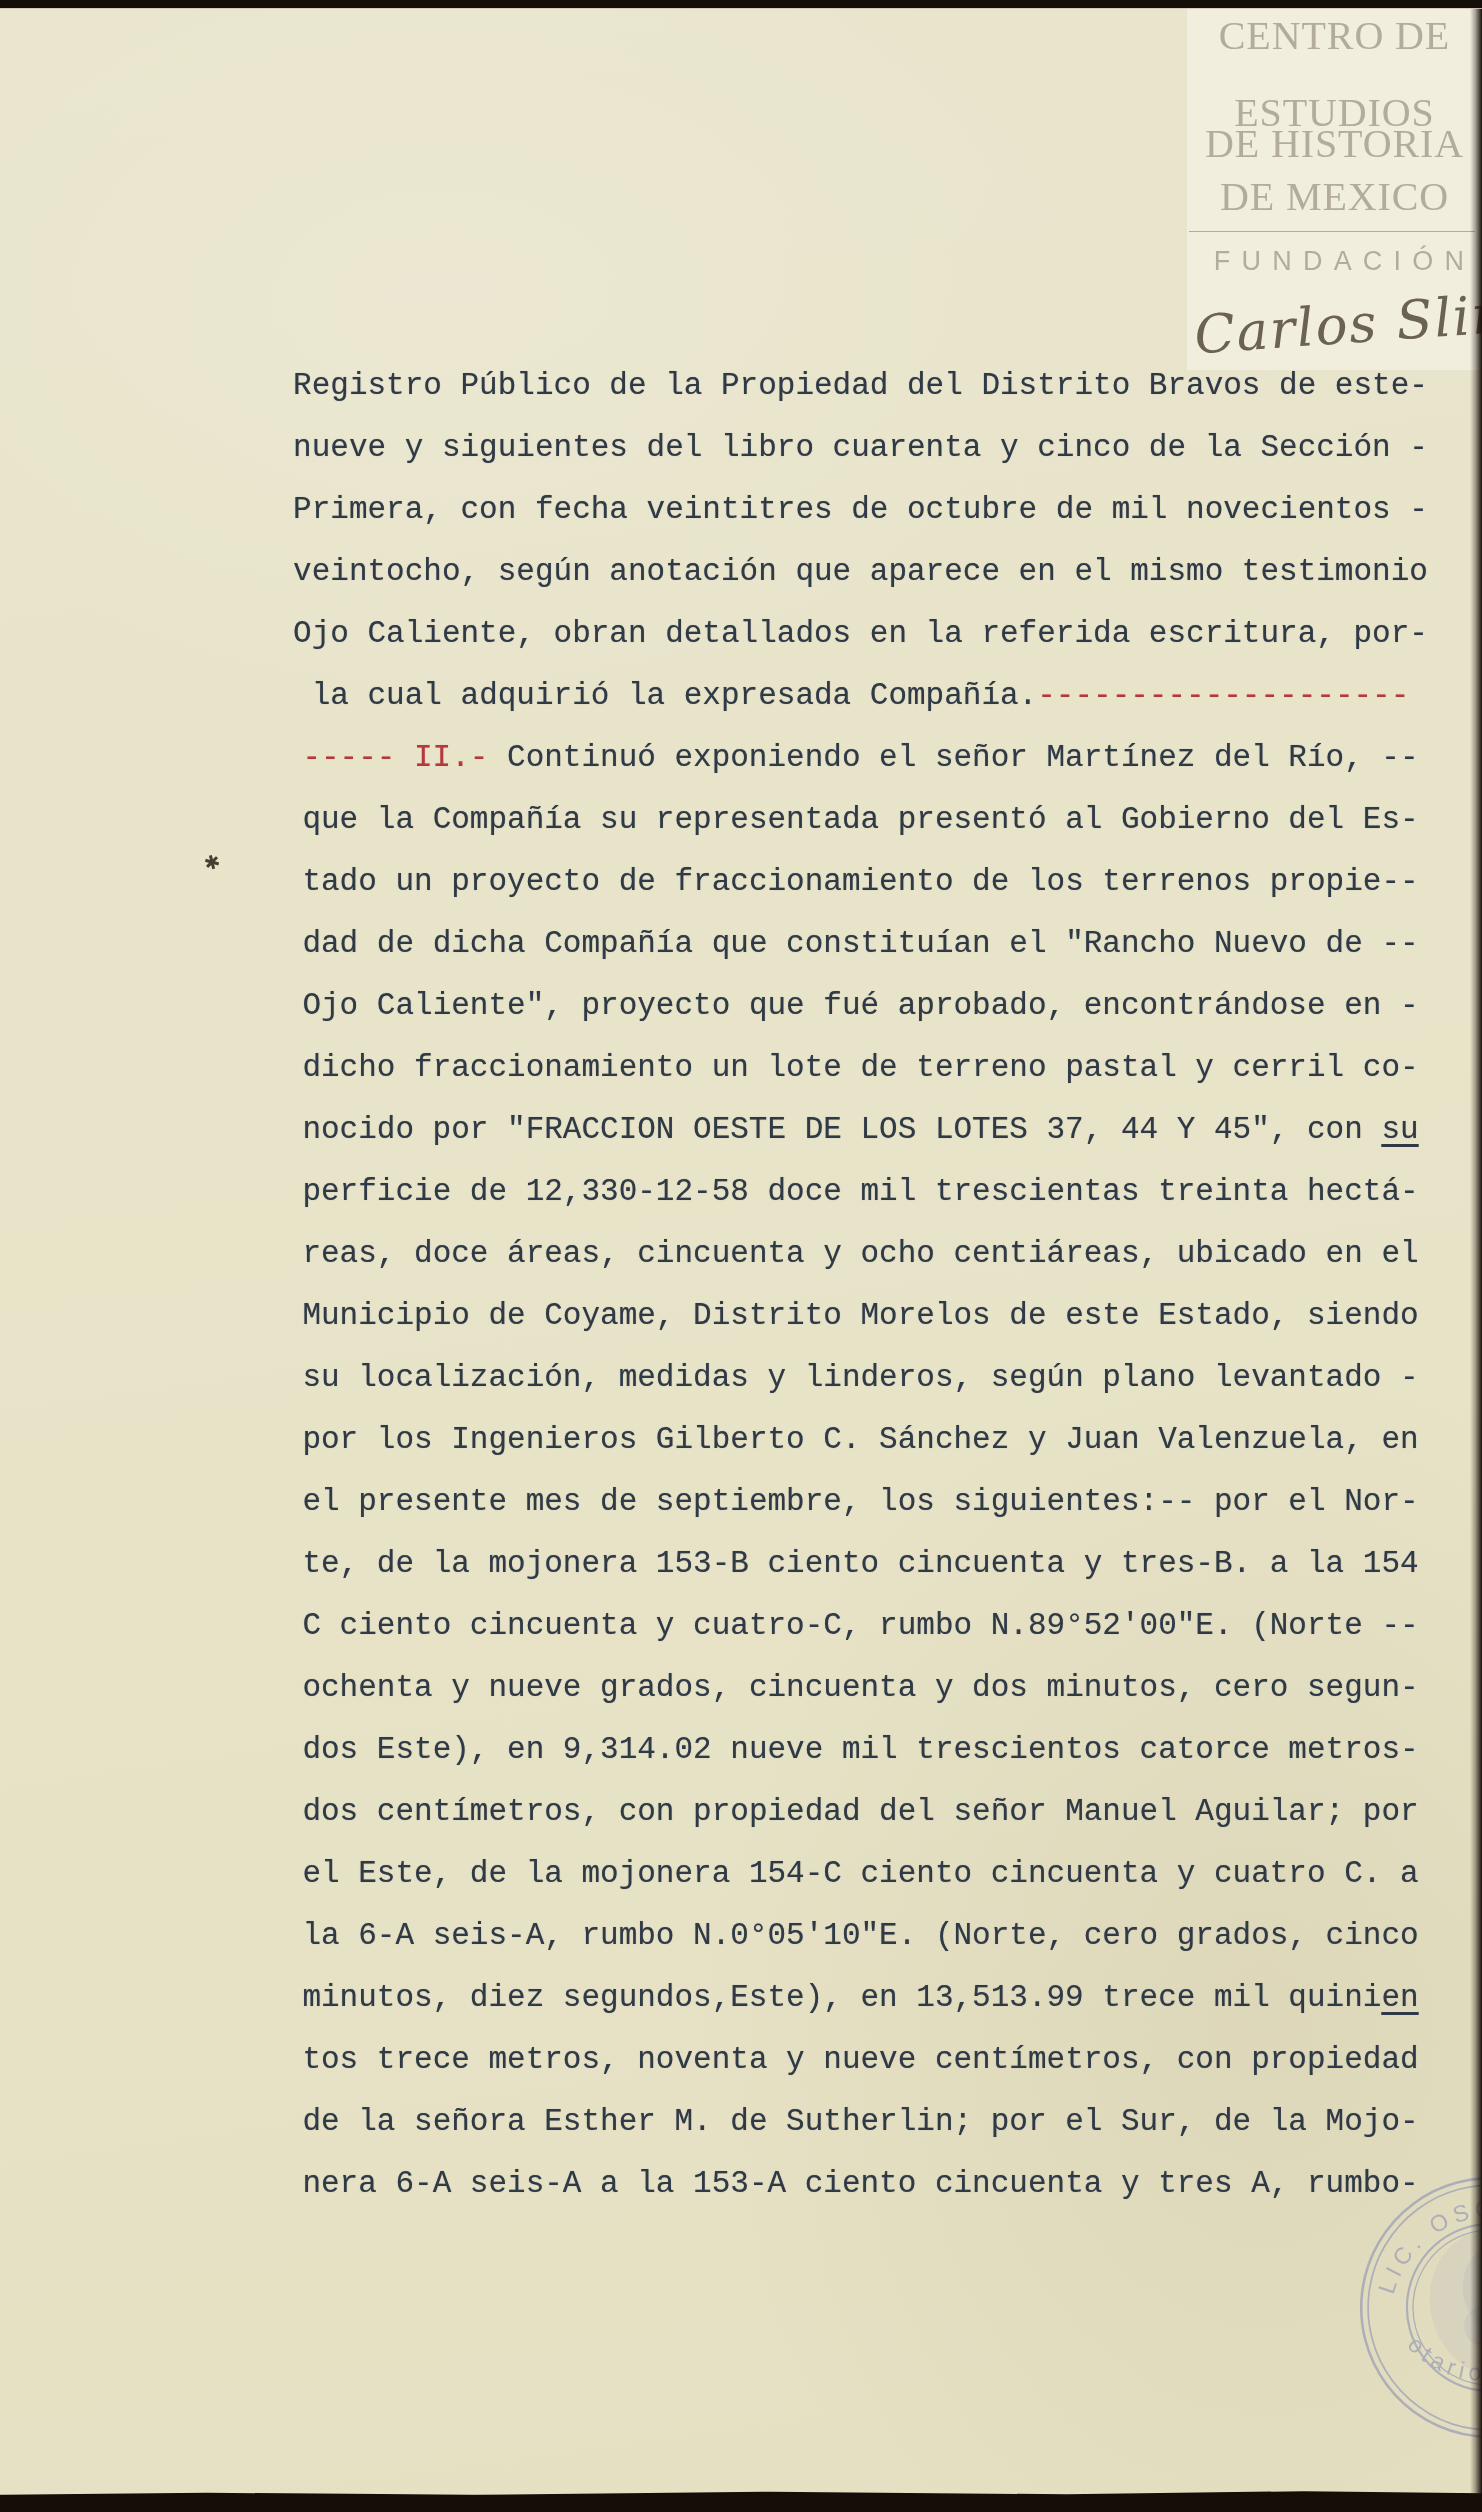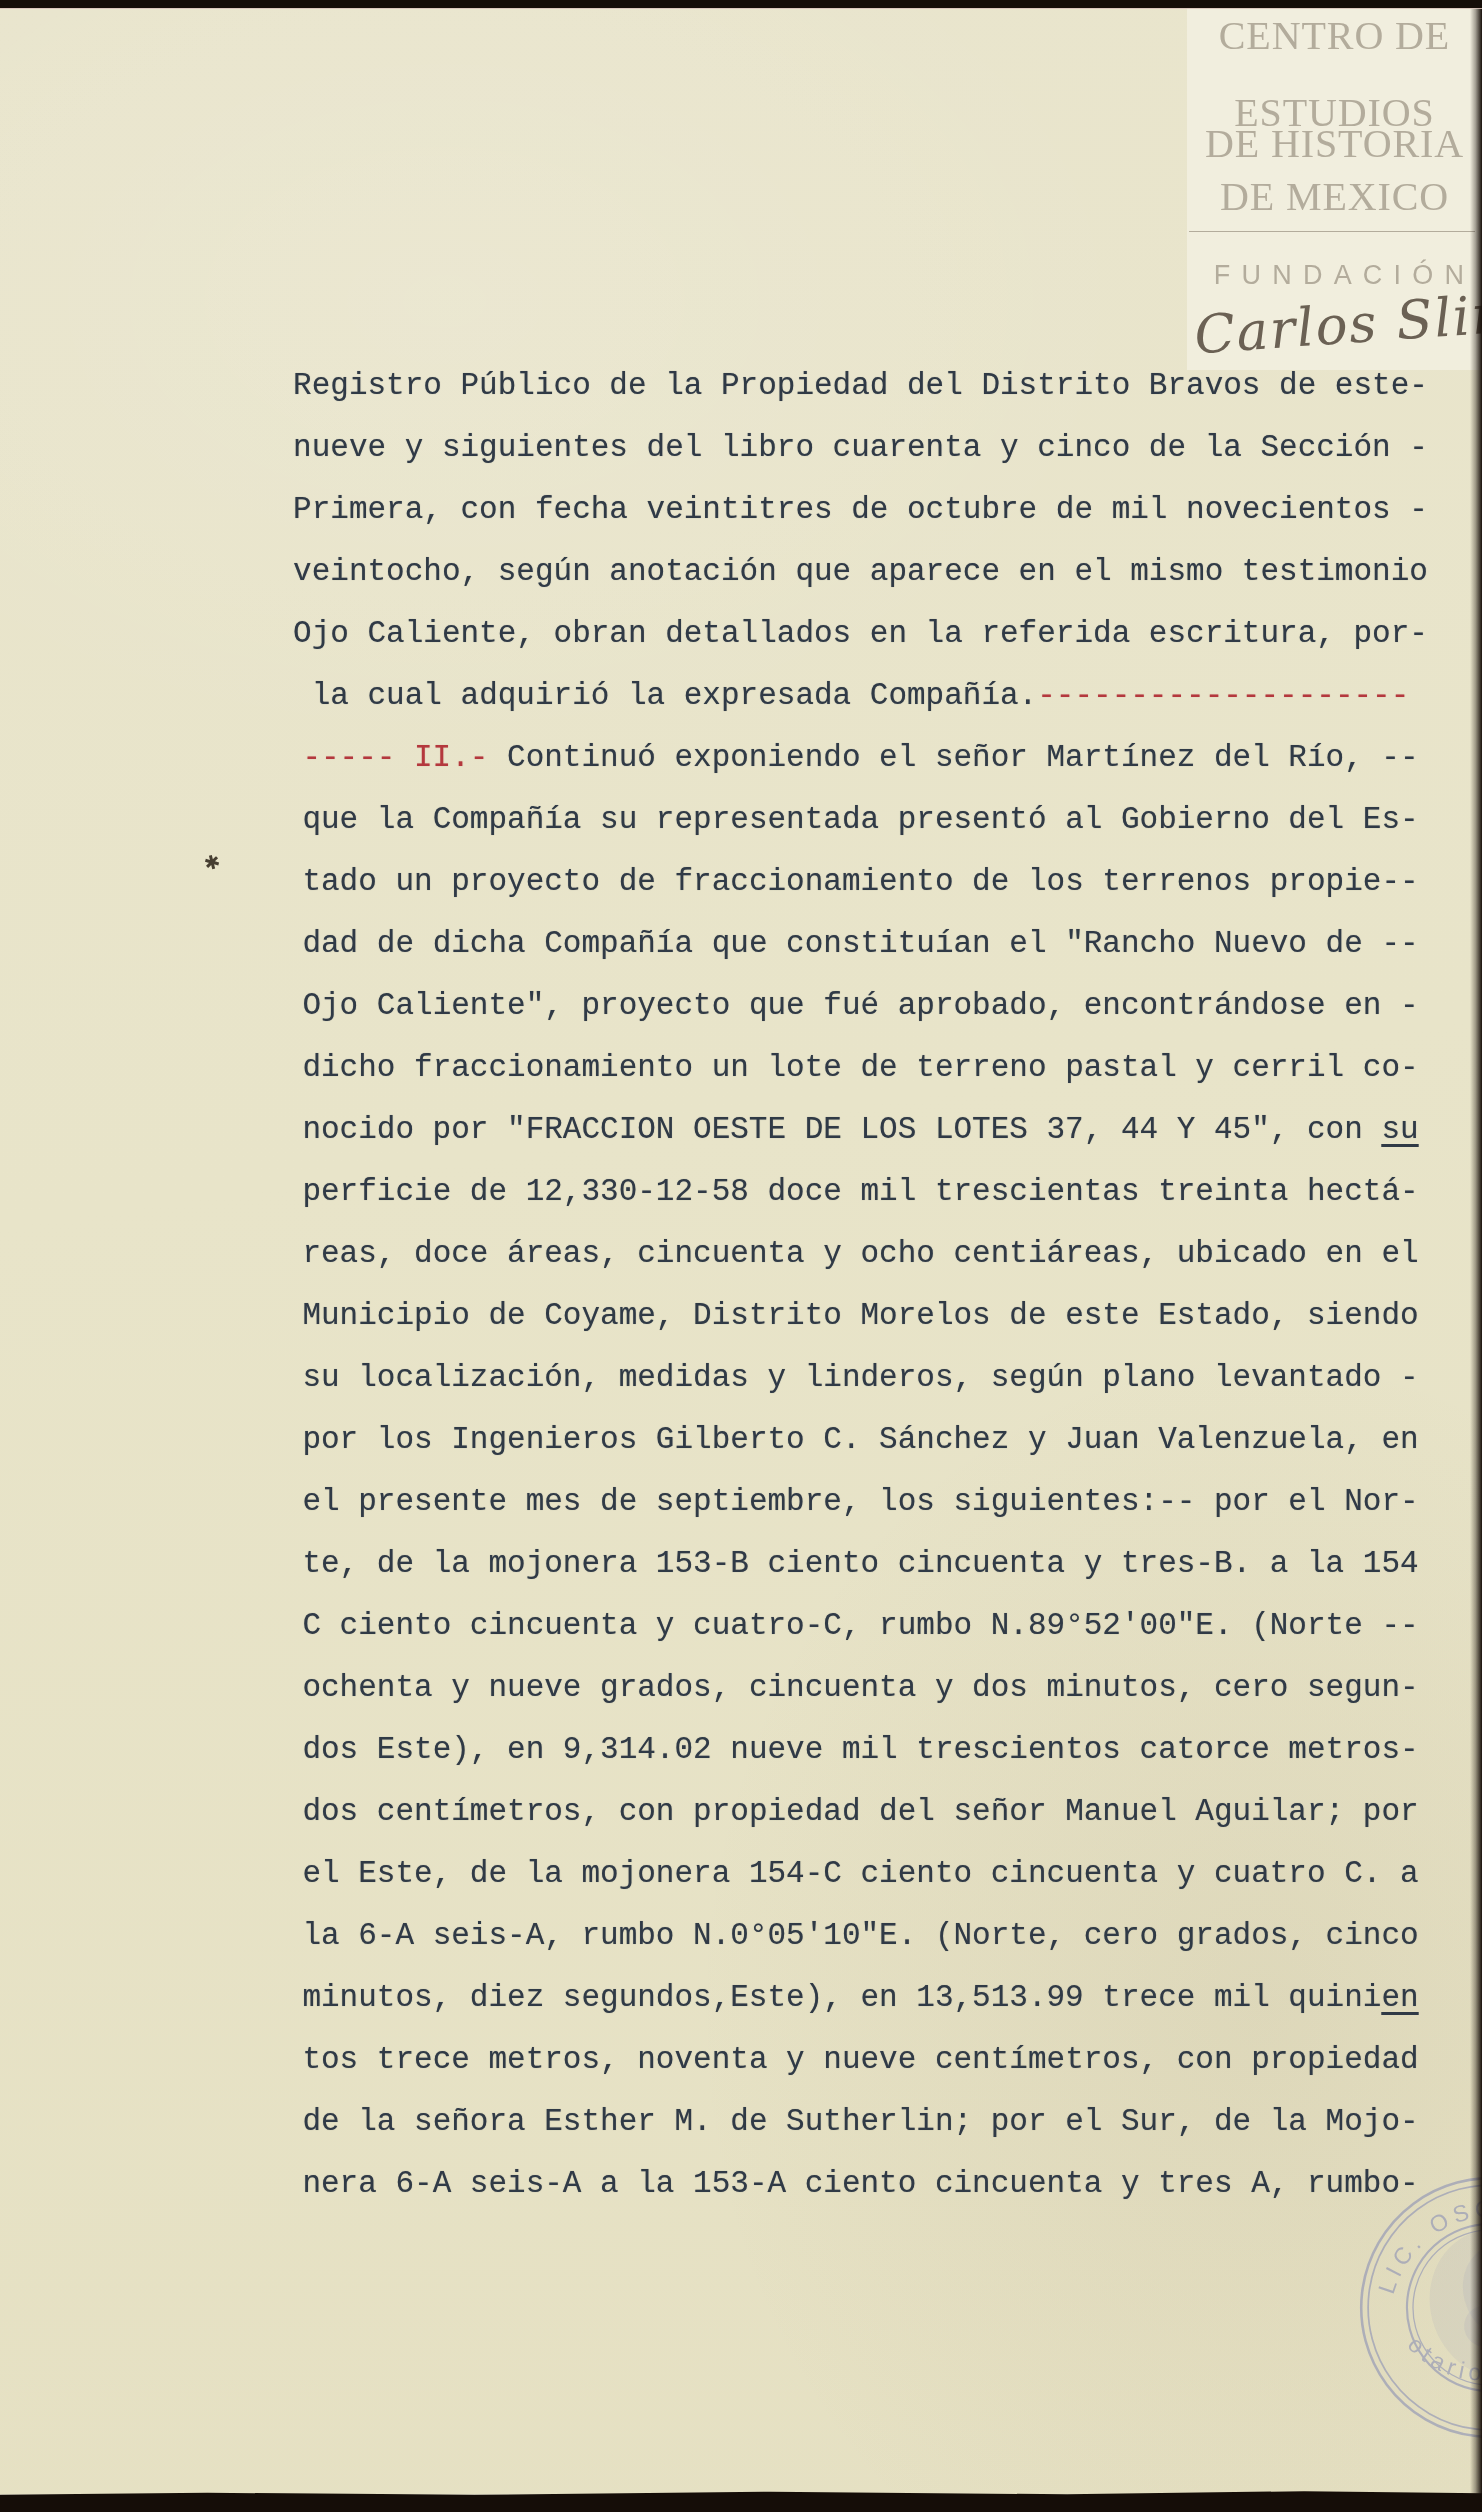--- a/index.html
+++ b/index.html
@@ -24,21 +24,21 @@
     background:linear-gradient(to right, rgba(24,16,11,0) 0%, rgba(24,16,11,0.35) 45%, #18100b 100%);}
 
   
   .wm{position:absolute;left:1187px;top:7.8px;width:295px;height:362px;
       background:rgba(250,248,240,0.5);z-index:5;}
   .wm-line{position:absolute;left:0;width:100%;text-align:center;
       font-family:"Liberation Serif", serif;font-size:40px;line-height:53px;
       color:var(--watermark-text);letter-spacing:0.9px;white-space:nowrap;}
   .wm-line.l1{top:1.7px;} .wm-line.l2{top:55px;margin-top:23px;} .wm-line.l3{top:109px;} .wm-line.l4{top:162px;}
   .wm-rule{position:absolute;left:1.7px;right:7px;top:223px;border-top:1.7px solid var(--watermark-text);}
-  .wm-foundation{position:absolute;left:0;top:252px;width:100%;text-align:center;
+  .wm-foundation{position:absolute;left:0;top:238px;width:100%;text-align:center;
       font-family:"Liberation Sans", sans-serif;font-size:27px;letter-spacing:11.2px;
       padding-left:20px;box-sizing:border-box;color:var(--watermark-text);white-space:nowrap;}
   .wm-signature{position:absolute;left:7px;top:285px;
       font-family:"DejaVu Serif", serif;font-style:italic;font-size:53px;
       color:var(--signature-ink);transform:rotate(-4deg);letter-spacing:1.7px;white-space:nowrap;}
 
   
   .text-block{position:absolute;left:287px;top:366px;width:1147px;z-index:10;text-align:center;}
   .line{height:62px;font-family:"Liberation Mono", monospace;font-size:31px;line-height:40px;
         color:var(--ink);white-space:pre;text-shadow:0 0 0.9px rgba(47,58,70,0.45);}

